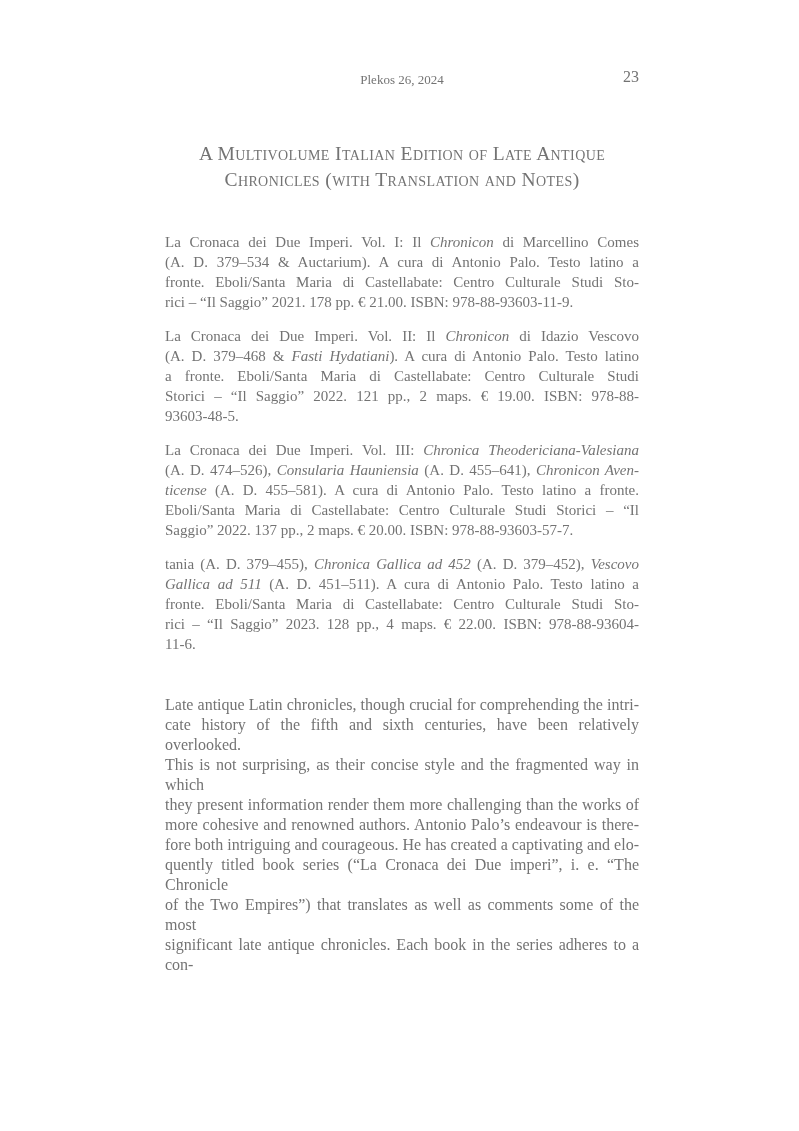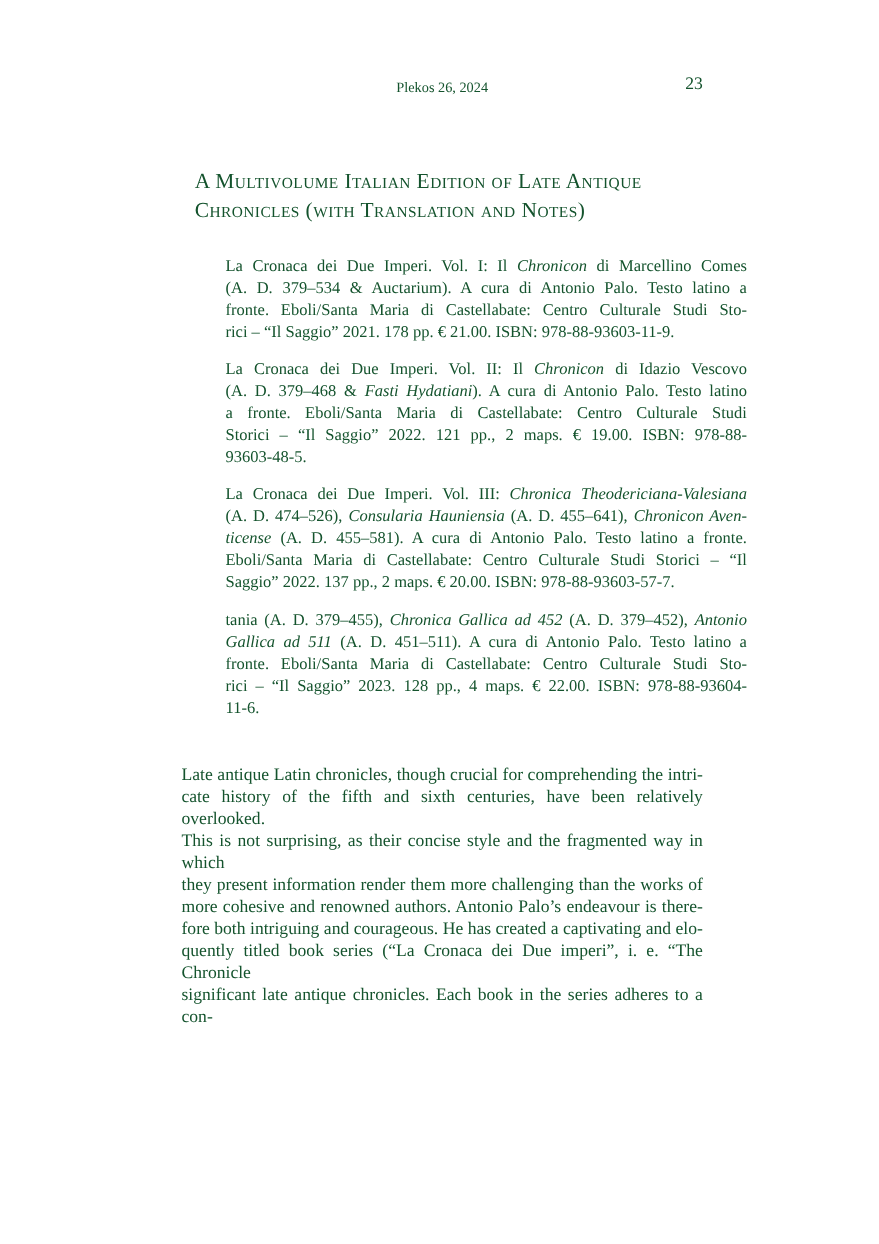--- a/index.html
+++ b/index.html
@@ -6,21 +6,21 @@
     margin: 0;
     padding: 0;
     background: #ffffff;
   }
   .page {
     position: relative;
     width: 799px;
     height: 1131px;
     background: #ffffff;
     font-family: "Liberation Serif", "DejaVu Serif", serif;
-    color: #14532d;
+    color: #737373;
     overflow: hidden;
   }
   .column {
     position: absolute;
     left: 165px;
     width: 474px;
   }
   
   .running-header {
     top: 72px;
@@ -31,34 +31,34 @@
   .pagenum {
     position: absolute;
     right: 0;
     top: -3px;
     font-size: 16px;
     line-height: 16px;
   }
   
   .title-block {
     top: 141px;
+    text-align: center;
     font-variant: small-caps;
     font-size: 19.5px;
     line-height: 26px;
     letter-spacing: 0.4px;
     font-weight: normal;
-    margin: 12px;
+    margin: 0;
   }
   .title-line { display: block; }
   
   .biblio {
     top: 232px;
     font-size: 15px;
     line-height: 20px;
-    margin-left: 40px;
   }
   .body-block {
     top: 695px;
     font-size: 16px;
     line-height: 20px;
   }
   p.entry, p.bodypara {
     margin: 0 0 14px 0;
     padding: 0;
   }
@@ -102,34 +102,35 @@
         <span class="tline tline-end"><span>93603-48-5.</span></span>
       </p>
       <p class="entry">
         <span class="tline"><span>La Cronaca dei Due Imperi. Vol. III: </span><i>Chronica Theodericiana-Valesiana</i></span>
         <span class="tline"><span>(A. D. 474–526), </span><i>Consularia Hauniensia</i><span> (A. D. 455–641), </span><i>Chronicon Aven-</i></span>
         <span class="tline"><i>ticense</i><span> (A. D. 455–581). A cura di Antonio Palo. Testo latino a fronte.</span></span>
         <span class="tline"><span>Eboli/Santa Maria di Castellabate: Centro Culturale Studi Storici – “Il</span></span>
         <span class="tline tline-end"><span>Saggio” 2022. 137 pp., 2 maps. € 20.00. ISBN: 978-88-93603-57-7.</span></span>
       </p>
       <p class="entry">
-        <span class="tline"><span>tania (A. D. 379–455), </span><i>Chronica Gallica ad 452</i><span> (A. D. 379–452), </span><i>Antonio</i></span>
+        <span class="tline"><span>tania (A. D. 379–455), </span><i>Chronica Gallica ad 452</i><span> (A. D. 379–452), </span><i>Vescovo</i></span>
         <span class="tline"><i>Gallica ad 511</i><span> (A. D. 451–511). A cura di Antonio Palo. Testo latino a</span></span>
         <span class="tline"><span>fronte. Eboli/Santa Maria di Castellabate: Centro Culturale Studi Sto-</span></span>
         <span class="tline"><span>rici – “Il Saggio” 2023. 128 pp., 4 maps. € 22.00. ISBN: 978-88-93604-</span></span>
         <span class="tline tline-end"><span>11-6.</span></span>
       </p>
     </section>
 
   <section class="column body-block">
       <p class="bodypara">
         <span class="tline"><span>Late antique Latin chronicles, though crucial for comprehending the intri-</span></span>
         <span class="tline"><span>cate history of the fifth and sixth centuries, have been relatively overlooked.</span></span>
         <span class="tline"><span>This is not surprising, as their concise style and the fragmented way in which</span></span>
         <span class="tline"><span>they present information render them more challenging than the works of</span></span>
         <span class="tline"><span>more cohesive and renowned authors. Antonio Palo’s endeavour is there-</span></span>
         <span class="tline"><span>fore both intriguing and courageous. He has created a captivating and elo-</span></span>
         <span class="tline"><span>quently titled book series (“La Cronaca dei Due imperi”, i. e. “The Chronicle</span></span>
+        <span class="tline"><span>of the Two Empires”) that translates as well as comments some of the most</span></span>
         <span class="tline"><span>significant late antique chronicles. Each book in the series adheres to a con-</span></span>
       </p>
     </section>
 
 </div>
 
 </body></html>

